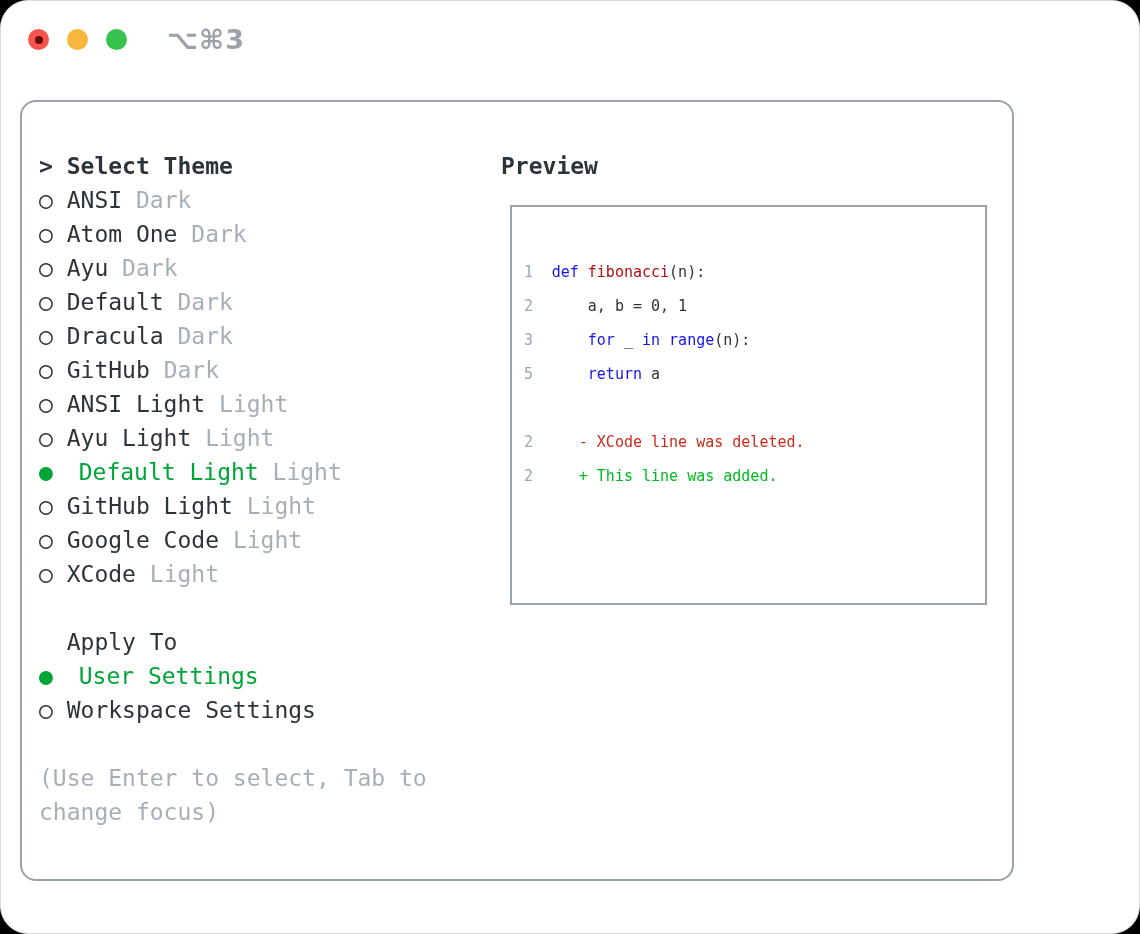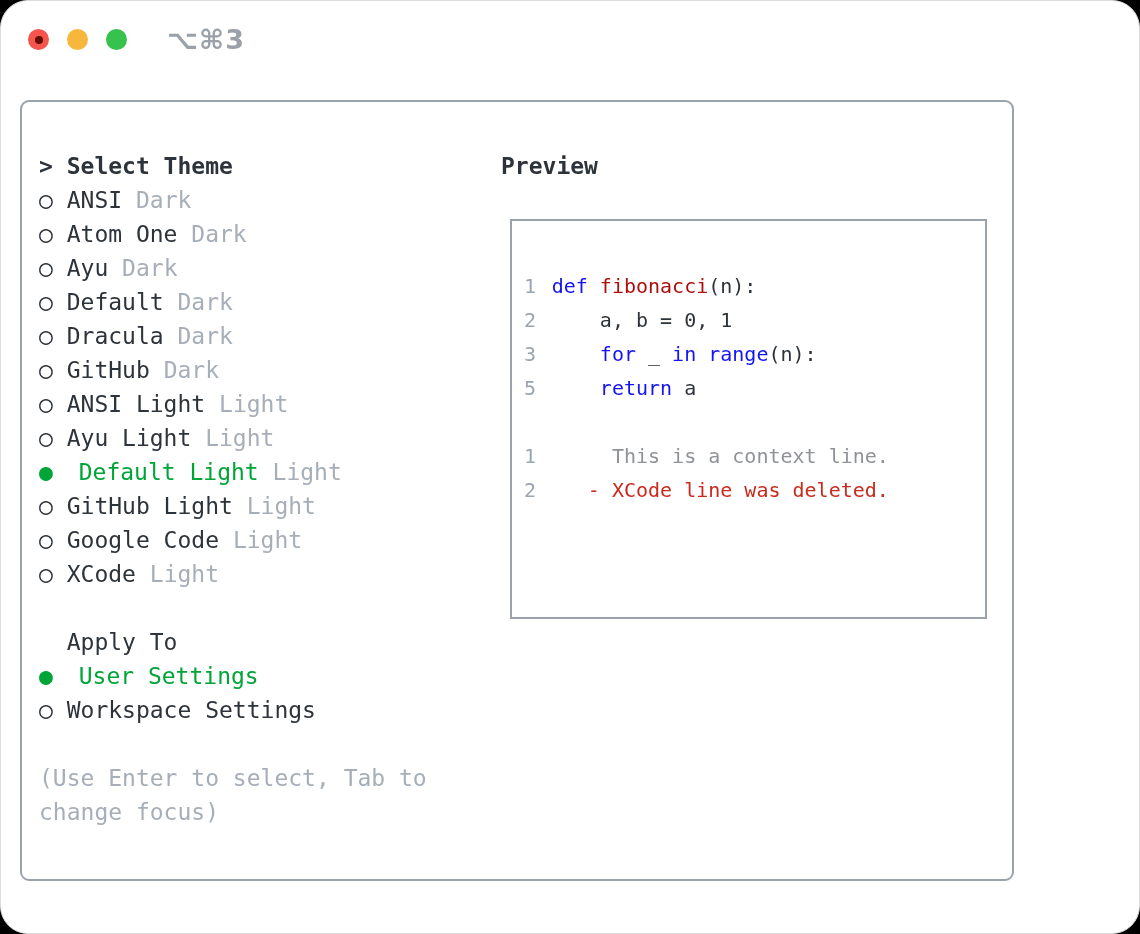--- a/index.html
+++ b/index.html
@@ -17,39 +17,39 @@
   .light.green{background:var(--traffic_green);}
   .light .dot{position:absolute;left:6.5px;top:6.5px;width:8px;height:8px;border-radius:50%;background:var(--traffic_red_dot);}
   .shortcut{
     position:absolute;left:166px;top:23px;
     font-family:"DejaVu Sans","Liberation Sans",sans-serif;
     font-weight:bold;font-size:27px;letter-spacing:1px;color:var(--shortcut_gray);
   }
   
   .panel{
     position:absolute;left:19px;top:99px;width:994px;height:781px;
-    border:2px solid var(--panel_border);border-radius:9px;box-sizing:border-box;
+    border:2px solid var(--panel_border);border-radius:16px;box-sizing:border-box;
     background:#fff;
     padding-left:24px;
   }
   .left-col{position:absolute;left:17px;top:47px;font-size:23px;line-height:34px;color:var(--text);}
   .row{height:34px;white-space:nowrap;}
   .marker{display:inline-block;width:27.7px;color:var(--text);}
   .header{font-weight:bold;}
   .tvariant{color:var(--muted);}
   .sel .tname,.sel .olabel{color:var(--selected_green);margin-left:12px;}
   .sel-marker{color:var(--selected_green);}
   .spacer{height:34px;}
   .help{color:var(--muted);}
   
   .preview-title{position:absolute;left:479px;top:47px;font-size:23px;line-height:34px;font-weight:bold;color:var(--text);}
   .preview-box{
-    position:absolute;left:488px;top:117px;width:477px;height:400px;
+    position:absolute;left:488px;top:103px;width:477px;height:400px;
     border:2px solid var(--panel_border);box-sizing:border-box;
-    padding:48px 0 0 12px;font-size:20px;line-height:34px;background:#fff;
+    padding:48px 0 0 12px;font-size:15px;line-height:34px;background:#fff;
   }
   .crow{height:34px;white-space:pre;}
   .lnum{display:inline-block;width:27.7px;color:var(--line_number);}
   .tok-p{color:var(--text);}
   .tok-kw{color:var(--keyword_blue);}
   .tok-fn{color:var(--function_red);}
   .tok-ctx{color:var(--context_gray);}
   .tok-del{color:var(--deleted_red);}
   .tok-add{color:var(--added_green);}
 </style>
@@ -97,19 +97,19 @@
     </div>
 
     <div class="preview-title">Preview</div>
     <div class="preview-box">
       <div id="code-lines">
           <div class="crow"><span class="lnum">1</span><span class="tok-kw">def</span><span class="tok-p"> </span><span class="tok-fn">fibonacci</span><span class="tok-p">(n):</span></div>
           <div class="crow"><span class="lnum">2</span><span class="tok-p">    a, b = 0, 1</span></div>
           <div class="crow"><span class="lnum">3</span><span class="tok-p">    </span><span class="tok-kw">for</span><span class="tok-p"> _ </span><span class="tok-kw">in</span><span class="tok-p"> </span><span class="tok-kw">range</span><span class="tok-p">(n):</span></div>
           <div class="crow"><span class="lnum">5</span><span class="tok-p">    </span><span class="tok-kw">return</span><span class="tok-p"> a</span></div>
           <div class="crow"></div>
-          <div class="crow"><span class="lnum">1</span><span class="tok-ctx">     This is a context line.</span></div>
           <div class="crow"><span class="lnum">2</span><span class="tok-del">   - XCode line was deleted.</span></div>
+          <div class="crow"><span class="lnum">2</span><span class="tok-add">   + This line was added.</span></div>
         </div>
     </div>
 
   </div>
 </div>
 
 </body></html>

